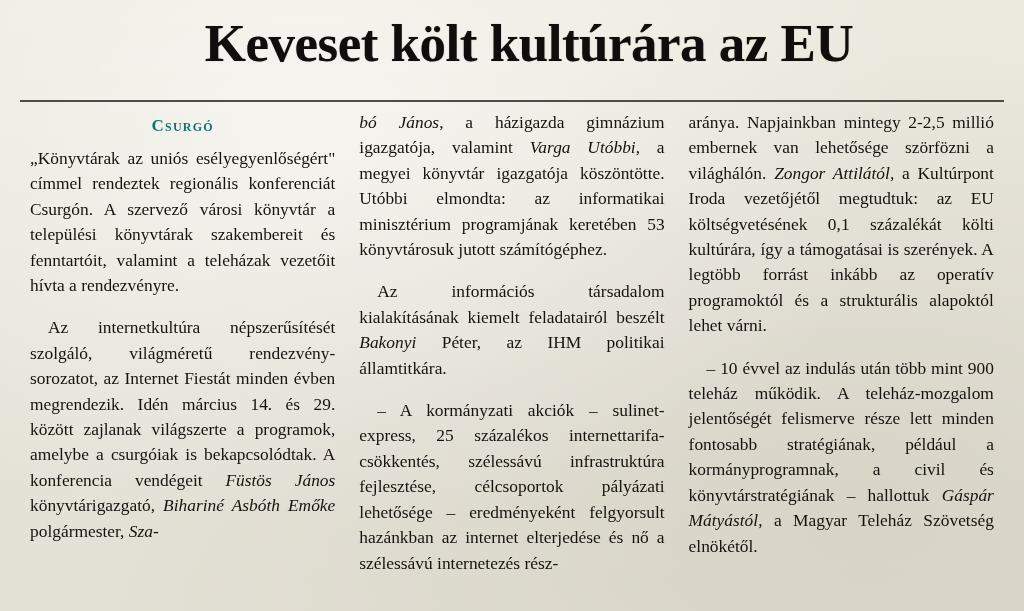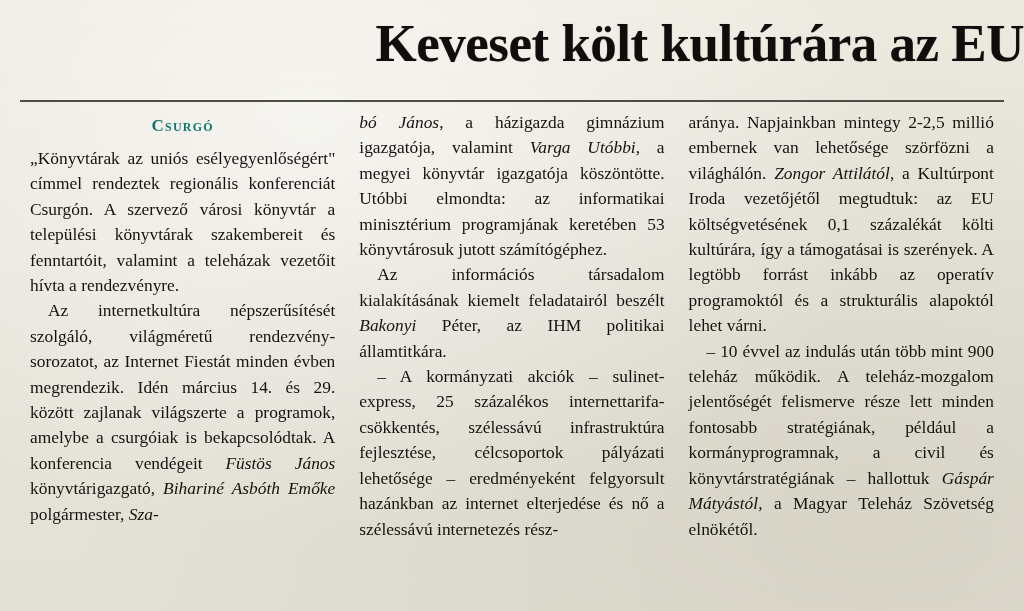--- a/index.html
+++ b/index.html
@@ -25,21 +25,21 @@
   }
   .sheet {
     position: absolute;
     inset: 0;
   }
   .headline {
     position: absolute;
     left: 0;
     right: 0;
     top: 16px;
-    text-align: right;
+    text-align: center;
     font-family: "Liberation Serif", serif;
     font-weight: 700;
     font-size: 53px;
     line-height: 1.05;
     letter-spacing: -0.5px;
     color: #100e0c;
     text-shadow: 0 0 1px rgba(40,35,30,0.35);
     padding-left: 34px;
   }
   .rule {
@@ -91,21 +91,21 @@
     line-height: 25.4px;
     text-indent: 18px;
     hyphens: auto;
     -webkit-hyphens: auto;
     color: #16130f;
   }
   p.body.first {
     text-indent: 0;
   }
   p.body + p.body {
-    margin-top: 0;
+    margin-top: 17px;
   }
   .it {
     font-style: italic;
   }
   .byline {
     margin-top: 6px;
     text-align: right;
     font-variant: small-caps;
     font-weight: 700;
     font-size: 12.5px;

